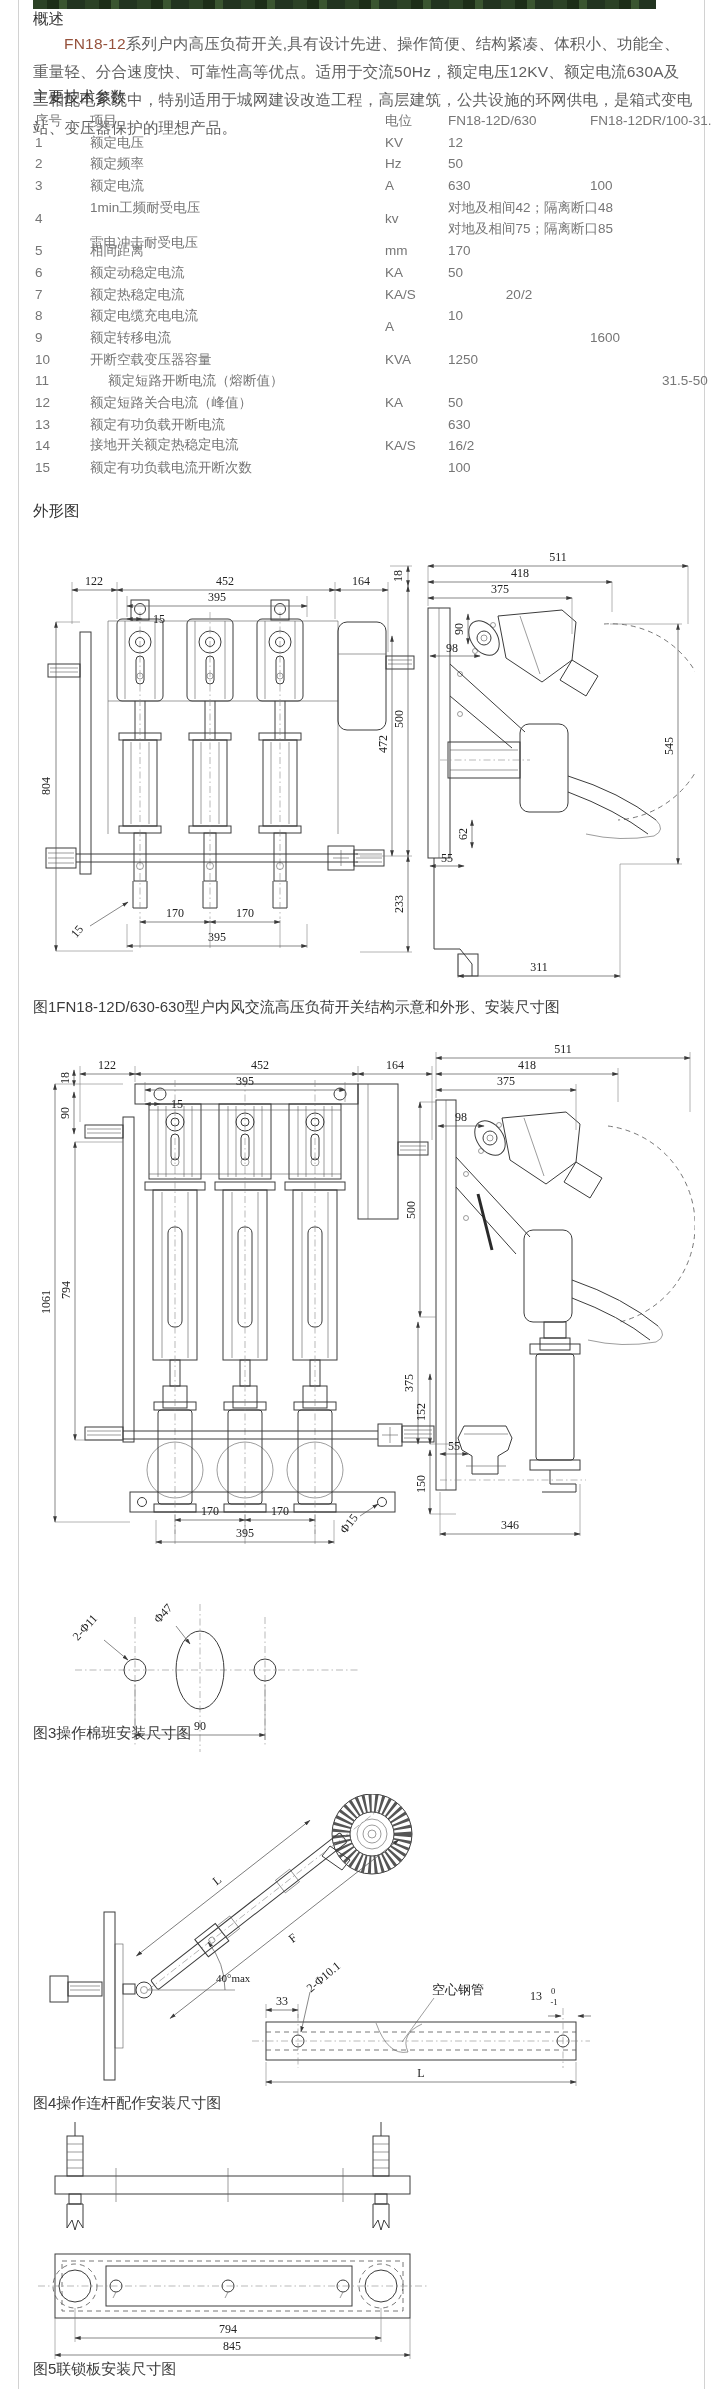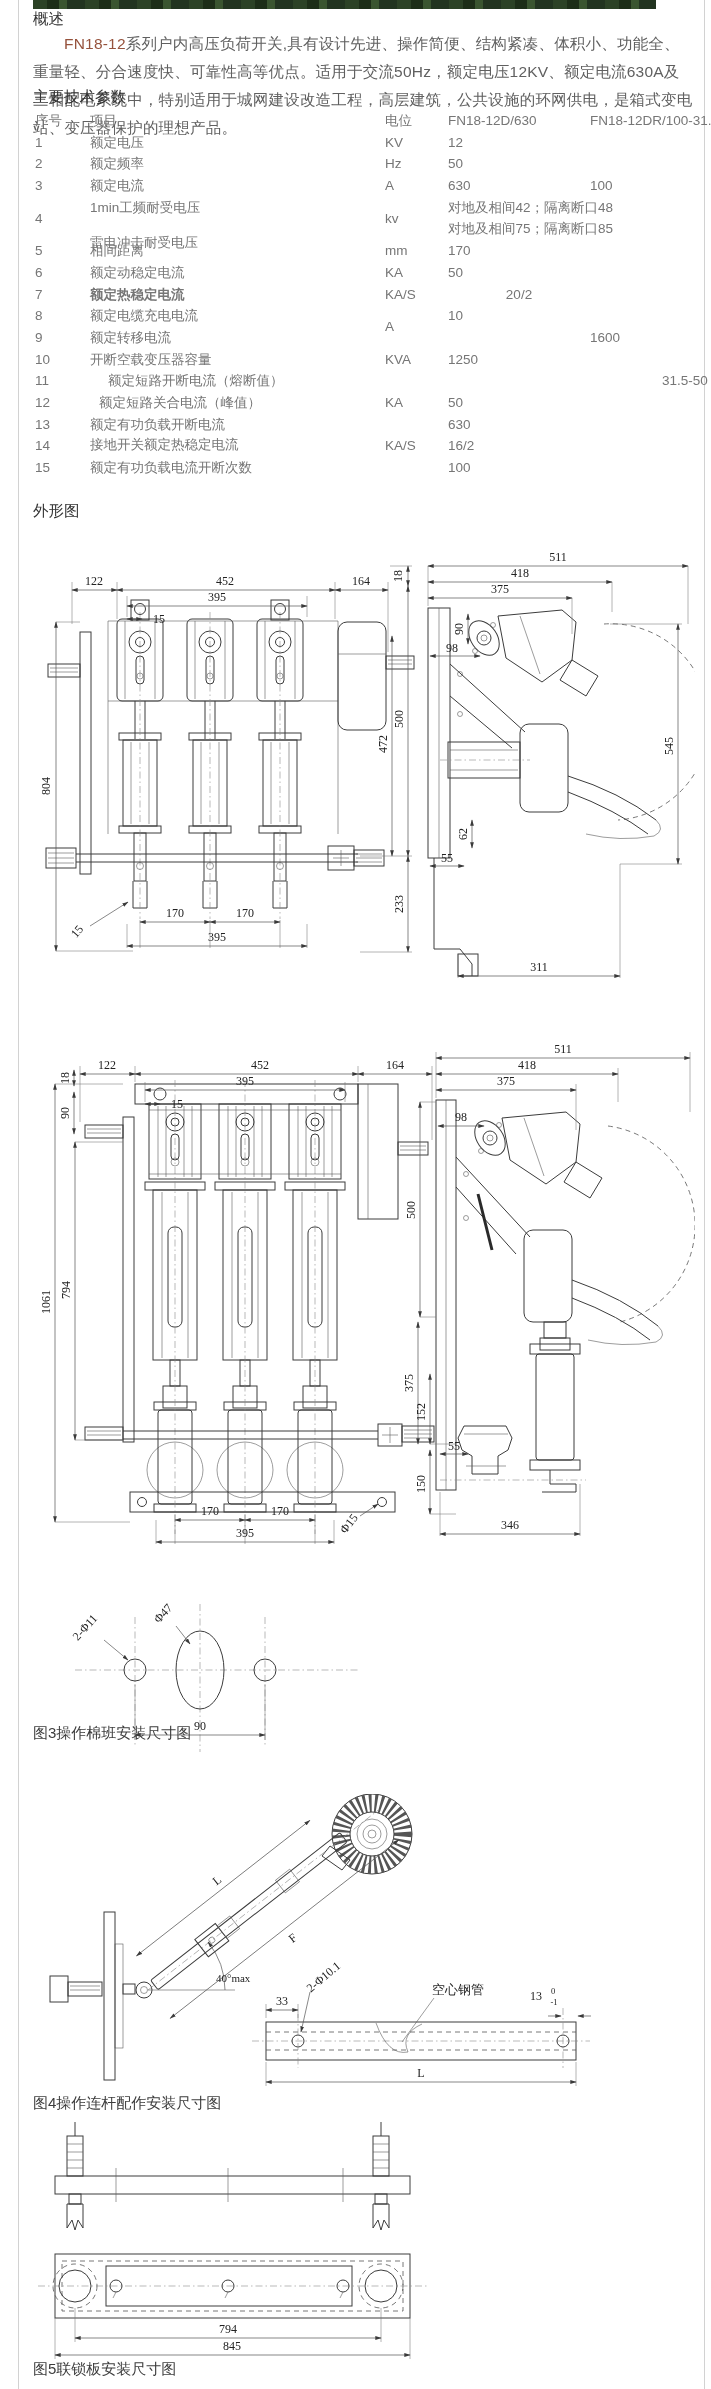--- a/index.html
+++ b/index.html
@@ -95,21 +95,21 @@
         <div class="t-row" style="grid-template-rows: repeat(1, 21.7px);">
           <span class="t-cell" style="grid-area: 1 / 1;">6</span>
           <span class="t-cell t-center" style="grid-area: 1 / 3 / span 1;">KA</span>
           <span class="t-cell" style="grid-area: 1 / 2;">额定动稳定电流</span>
           <span class="t-cell" style="grid-area: 1 / 4;">50</span>
           <span class="t-cell" style="grid-area: 1 / 5;"></span>
         </div>
         <div class="t-row" style="grid-template-rows: repeat(1, 21.7px);">
           <span class="t-cell" style="grid-area: 1 / 1;">7</span>
           <span class="t-cell t-center" style="grid-area: 1 / 3 / span 1;">KA/S</span>
-          <span class="t-cell" style="grid-area: 1 / 2; font-weight: bold;">额定热稳定电流</span>
+          <span class="t-cell" style="grid-area: 1 / 2;">额定热稳定电流</span>
           <span class="t-cell" style="grid-area: 1 / 4; text-align: center;">20/2</span>
           <span class="t-cell" style="grid-area: 1 / 5;"></span>
         </div>
         <div class="t-row" style="grid-template-rows: repeat(2, 21.7px);">
           <span class="t-cell" style="grid-area: 1 / 1;">8</span>
           <span class="t-cell" style="grid-area: 2 / 1;">9</span>
           <span class="t-cell t-center" style="grid-area: 1 / 3 / span 2;">A</span>
           <span class="t-cell" style="grid-area: 1 / 2;">额定电缆充电电流</span>
           <span class="t-cell" style="grid-area: 1 / 4;">10</span>
           <span class="t-cell" style="grid-area: 1 / 5;"></span>
@@ -127,21 +127,21 @@
         <div class="t-row" style="grid-template-rows: repeat(1, 21.7px); gap: 18px;">
           <span class="t-cell" style="grid-area: 1 / 1;">11</span>
           <span class="t-cell t-center" style="grid-area: 1 / 3 / span 1;"></span>
           <span class="t-cell" style="grid-area: 1 / 2;">额定短路开断电流（熔断值）</span>
           <span class="t-cell" style="grid-area: 1 / 4;"></span>
           <span class="t-cell" style="grid-area: 1 / 5;">31.5-50</span>
         </div>
         <div class="t-row" style="grid-template-rows: repeat(1, 21.7px);">
           <span class="t-cell" style="grid-area: 1 / 1;">12</span>
           <span class="t-cell t-center" style="grid-area: 1 / 3 / span 1;">KA</span>
-          <span class="t-cell" style="grid-area: 1 / 2; margin-left: 9px;">额定短路关合电流（峰值）</span>
+          <span class="t-cell" style="grid-area: 1 / 2;">额定短路关合电流（峰值）</span>
           <span class="t-cell" style="grid-area: 1 / 4;">50</span>
           <span class="t-cell" style="grid-area: 1 / 5;"></span>
         </div>
         <div class="t-row" style="grid-template-rows: repeat(1, 21.7px);">
           <span class="t-cell" style="grid-area: 1 / 1;">13</span>
           <span class="t-cell t-center" style="grid-area: 1 / 3 / span 1;"></span>
           <span class="t-cell" style="grid-area: 1 / 2;">额定有功负载开断电流</span>
           <span class="t-cell" style="grid-area: 1 / 4;">630</span>
           <span class="t-cell" style="grid-area: 1 / 5;"></span>
         </div>
@@ -300,20 +300,21 @@
       <line x1="452" y1="296" x2="452" y2="324" class="dim" marker-start="url(#m1)" marker-end="url(#m1)"></line>
       <text transform="rotate(-90 447 310)" x="447" y="310" class="dt">62</text>
       <line x1="410" y1="342" x2="444" y2="342" class="dim" marker-start="url(#m1)" marker-end="url(#m1)"></line>
       <text x="427" y="338" class="dt">55</text>
       <path d="M438,454 V430 M600,454 V340" class="ext"></path>
       <line x1="438" y1="452" x2="600" y2="452" class="dim" marker-start="url(#m1)" marker-end="url(#m1)"></line>
       <text x="519" y="447" class="dt">311</text>
     </g>
   </svg>
 
+  <div class="cap" style="top:998px">图1FN18-12D/630-630型户内风交流高压负荷开关结构示意和外形、安装尺寸图</div>
 
   <svg class="fig" style="left:20px;top:1022px" width="675" height="530" viewBox="0 0 675 530">
     <defs>
       <marker id="m2" viewBox="0 0 10 6" refX="9" refY="3" markerWidth="9" markerHeight="6" orient="auto-start-reverse">
         <path d="M0,0L10,3L0,6z" fill="#3a3a3a"></path>
       </marker>
       <g id="f2pole">
         <rect x="-26" y="82" width="52" height="75" class="ln"></rect>
         <line x1="-17" y1="84" x2="-17" y2="155" class="lt"></line>
           <line x1="17" y1="84" x2="17" y2="155" class="lt"></line>

